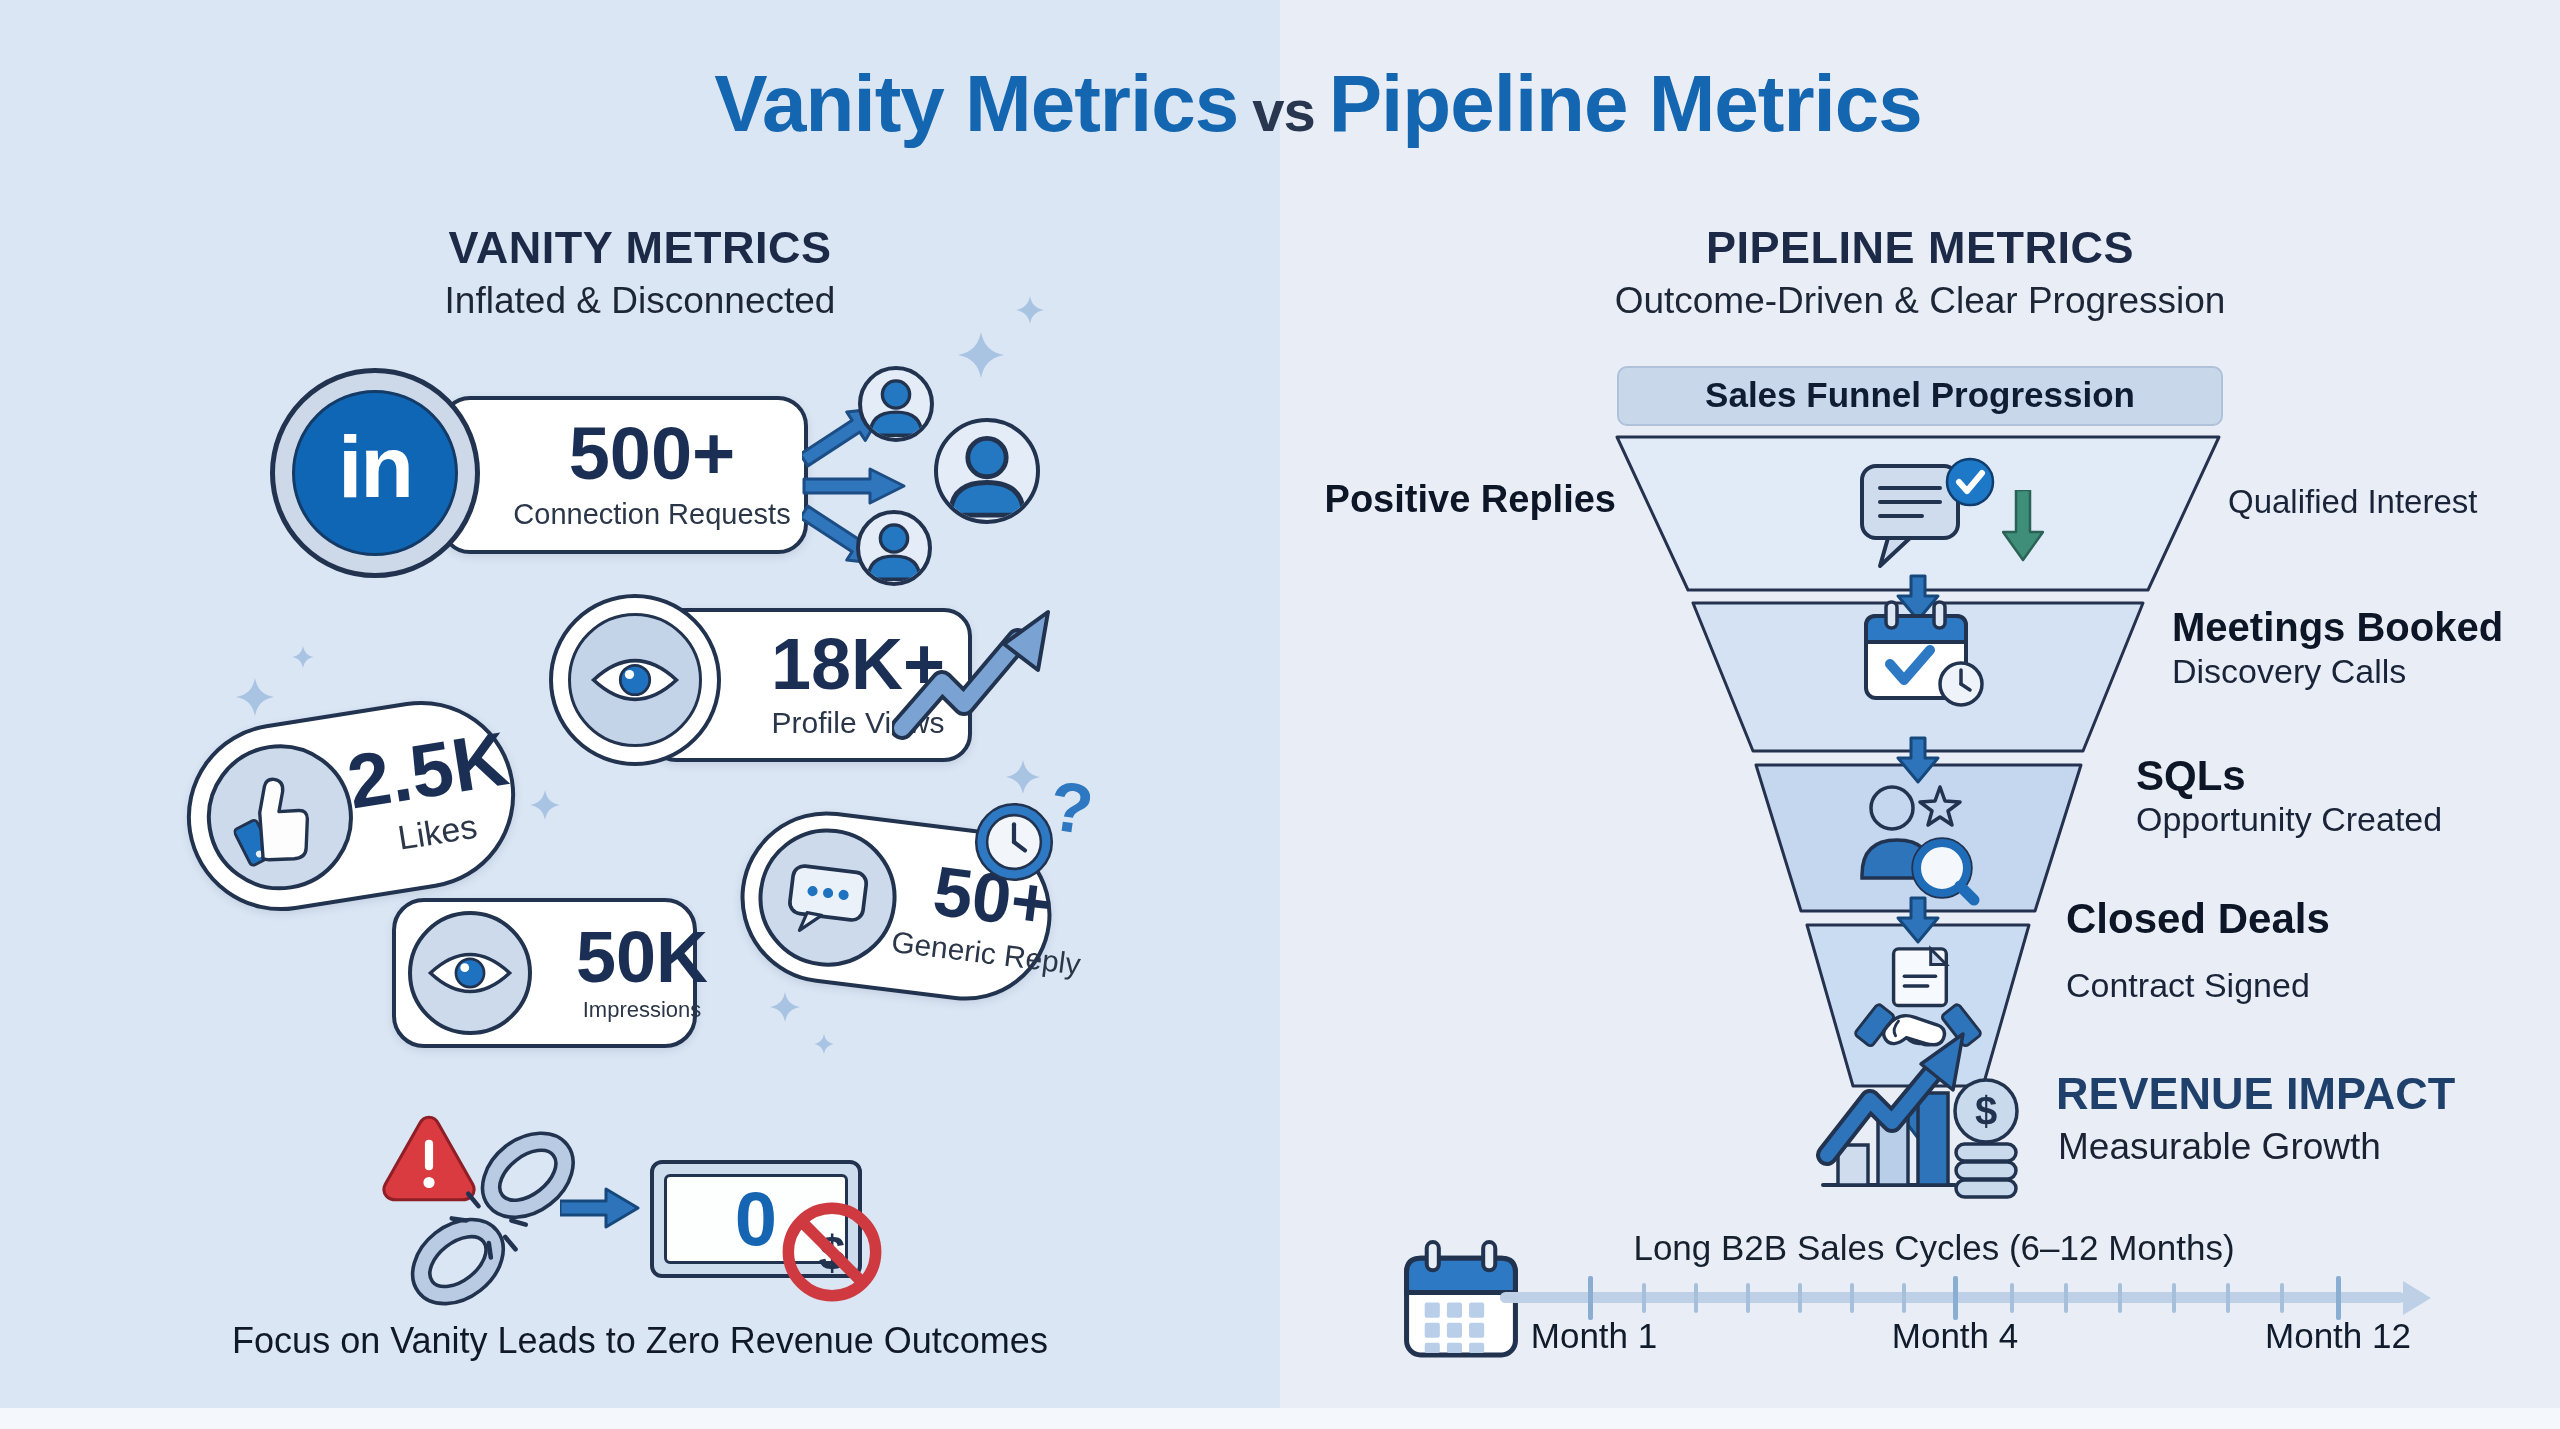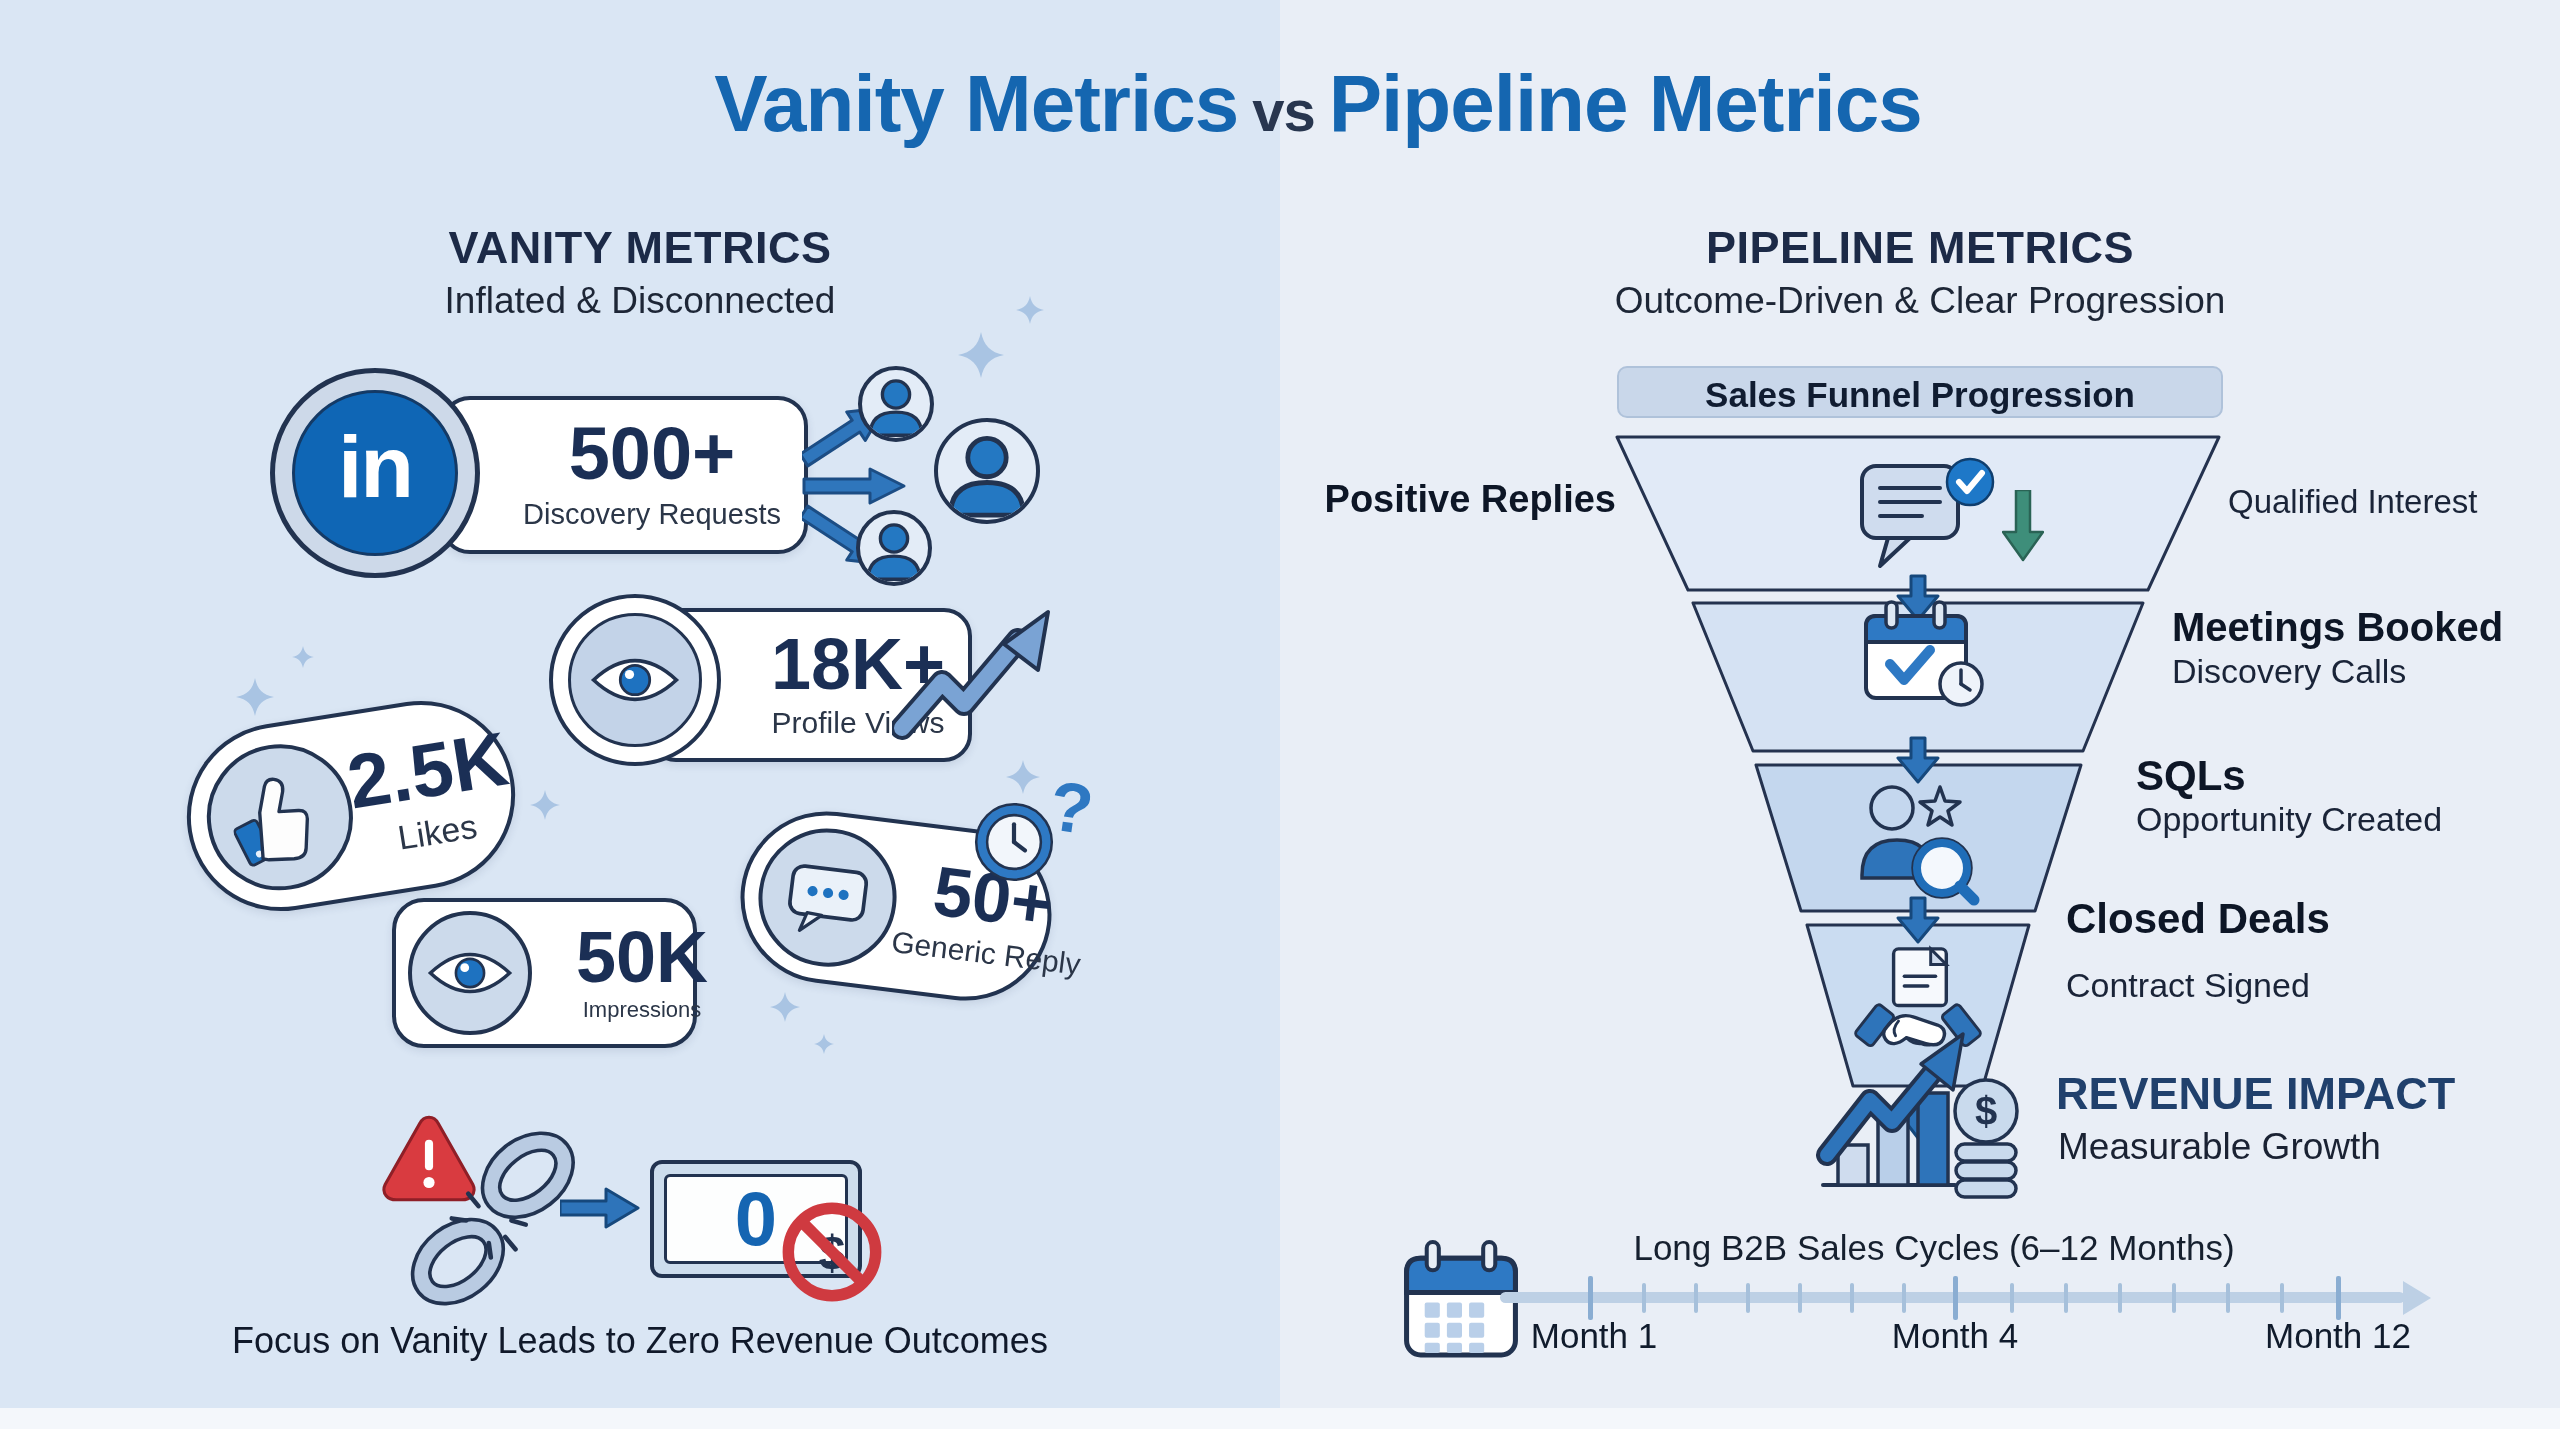--- a/index.html
+++ b/index.html
@@ -34,21 +34,21 @@
         box-shadow:0 3px 8px rgba(40,60,100,.12);display:flex;align-items:center;}
   .rot-badge .icon-circle{border-radius:50%;border:4px solid #223350;background:#ccdaeb;
         display:flex;align-items:center;justify-content:center;box-sizing:border-box;flex:none;}
   .rot-badge .txt{flex:1;text-align:center;}
   .rot-badge .txt .badge-value{font-weight:800;color:#1b2f55;line-height:.95;}
   .rot-badge .txt .badge-label{color:#2b3648;margin-top:6px;white-space:nowrap;}
 
   .sparkle{position:absolute;}
   .sparkle path{fill:#a9c4e3;}
 
-  .funnel-header{position:absolute;left:1617px;top:366px;width:606px;height:52px;
+  .funnel-header{position:absolute;left:1617px;top:366px;width:606px;height:60px;
       background:#c9d7ea;border:2px solid #afc2da;border-radius:10px;box-sizing:border-box;
       text-align:center;line-height:54px;font-weight:700;font-size:35px;color:#101c31;}
 
   .stage-label-bold{position:absolute;font-weight:800;color:#0d1626;white-space:nowrap;}
   .stage-label-reg{position:absolute;font-weight:400;color:#1a2438;white-space:nowrap;}
 
   .tl-line{position:absolute;left:1500px;top:1292px;width:905px;height:11px;
            background:#bdd0e5;border-radius:6px;}
   .tl-arrowhead{position:absolute;left:2403px;top:1281px;width:0;height:0;
            border-left:28px solid #bdd0e5;border-top:17px solid transparent;
@@ -82,21 +82,21 @@
 
   <div class="main-title">
     <span>Vanity Metrics</span><span class="vs">vs</span><span>Pipeline Metrics</span>
   </div>
 
   <div class="col-heading" style="left:0;top:222px;">VANITY METRICS</div>
   <div class="col-sub" style="left:0;top:280px;">Inflated &amp; Disconnected</div>
 
   <div class="pill" style="left:440px;top:396px;width:368px;height:158px;padding-left:56px;">
     <div class="badge-value" style="font-size:74px;">500+</div>
-    <div class="badge-label" style="font-size:29px;">Discovery Requests</div>
+    <div class="badge-label" style="font-size:29px;">Connection Requests</div>
   </div>
   <div class="circle" style="left:270px;top:368px;width:210px;height:210px;background:#cdd9e9;border-width:5px;">
     <div style="width:160px;height:160px;border-radius:50%;background:#0f66b5;border:3px solid #143a66;display:flex;align-items:center;justify-content:center;">
       <span style="color:#fff;font-weight:800;font-size:88px;line-height:1;transform:translateY(-6px);letter-spacing:-2px;">in</span>
     </div>
   </div>
   <svg class="abs" style="left:802px;top:386px;" width="112" height="198" viewBox="0 0 112 198">
     <g fill="#2f76bc" stroke="#1c4d84" stroke-width="3" stroke-linejoin="round">
       <g transform="translate(2,74) rotate(-33)">
           <polygon points="0,-7 62,-7 62,-17 96,0 62,17 62,7 0,7"></polygon>

